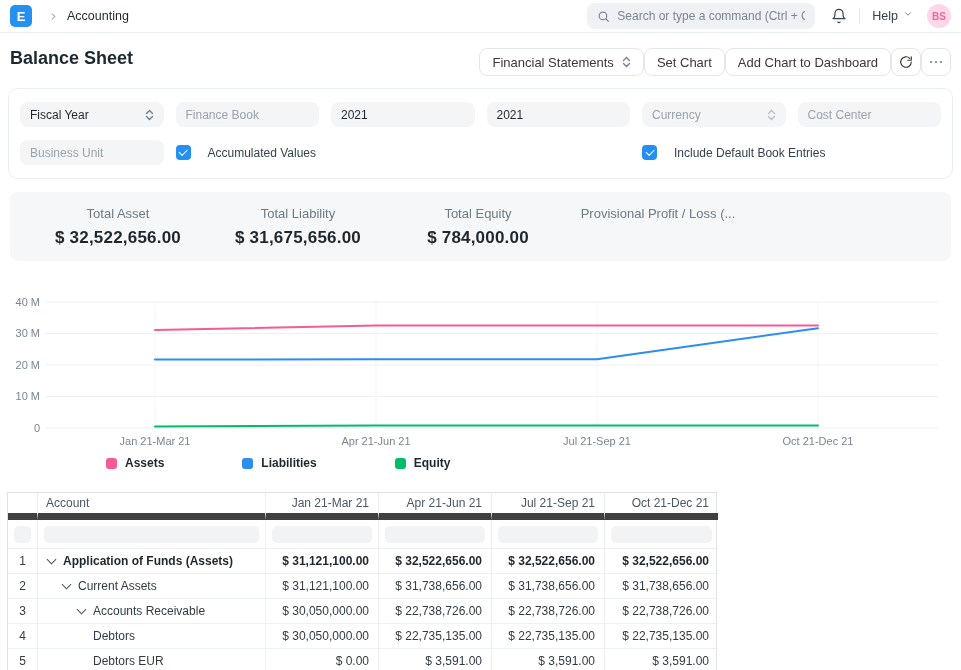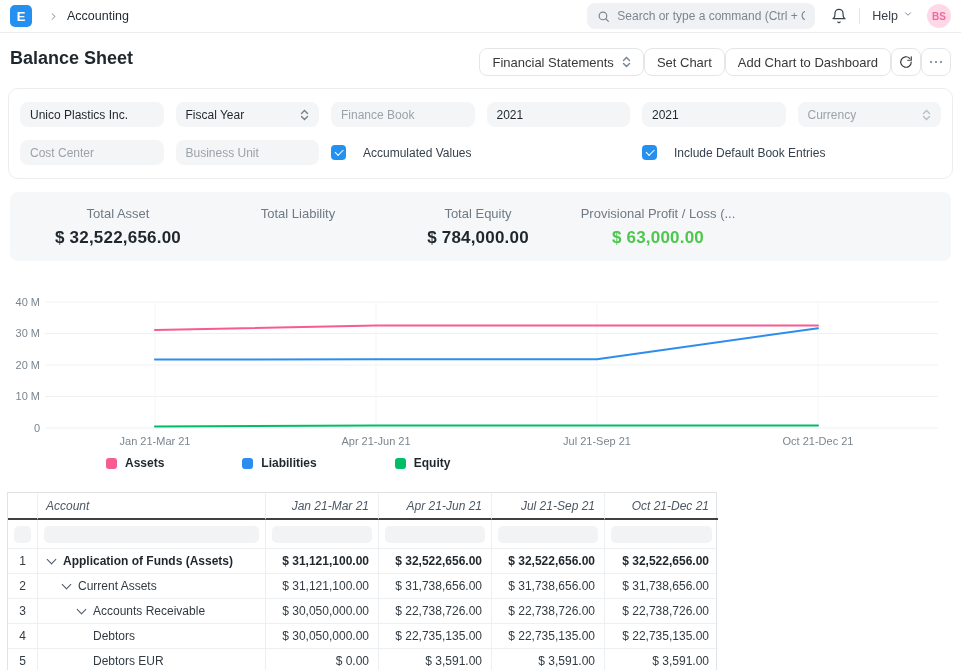--- a/index.html
+++ b/index.html
@@ -76,21 +76,21 @@
   .legend-marker { width:11px; height:11px; border-radius:3px; display:block; }
   .legend-label { font-size:12px; font-weight:bold; color:#1f272e; }
 
   
   .rtable { margin:20px 0 0 7px; width:710px;
     border:1px solid #dfe3e6; border-bottom:none; font-size:12px; }
   .tr { display:grid; grid-template-columns:30px 228px 113px 113px 113px 113px; }
   .td { border-right:1px solid #edf0f2; border-bottom:1px solid #edf0f2;
     display:flex; align-items:center; overflow:hidden; white-space:nowrap; }
   .td:last-child { border-right:none; }
-  .thead .td { height:27px; color:#4c5764; border-bottom:2px solid #404040;font-style:italic; }
+  .thead .td { height:27px; color:#4c5764; border-bottom:7px solid #404040; }
   .hcell.acc { padding-left:8px; }
   .val { justify-content:flex-end; padding-right:9px; }
   .frow .td { height:29px; }
   .fcell { padding:0 6px; }
   .fpill { height:17px; background:#f1f3f4; border-radius:5px; width:100%; }
   .fcell.num { justify-content:center; }
   .fcell.num .fpill { width:18px; }
   .drow .td { height:25px; color:#323b42; }
   .dnum { justify-content:center; color:#a1a8ae; }
   .drow.bold .acc, .drow.bold .dval { font-weight:bold; color:#1f272e; }
@@ -160,23 +160,20 @@
           <i></i>
           <i></i>
           <i></i>
         </span>
     </button>
   </div>
 </div>
 
 <div class="filters">
   <div class="pill filled">
-    <span class="grow">Unico Plastics Inc.</span>
-  </div>
-  <div class="pill filled">
     <span class="grow">Fiscal Year</span>
     <svg width="9" height="12" viewBox="0 0 9 12" fill="none" stroke="#74808b" stroke-width="1.4" stroke-linecap="round">
         <path d="M1.5 4.5 4.5 1.5 7.5 4.5"></path>
         <path d="M1.5 7.5 4.5 10.5 7.5 7.5"></path>
       </svg>
   </div>
   <div class="pill ph">
     <span class="grow">Finance Book</span>
   </div>
   <div class="pill filled">
@@ -209,28 +206,28 @@
   </div>
 </div>
 
 <div class="summary">
   <div>
     <div class="sum-label">Total Asset</div>
     <div class="sum-value" style="color: rgb(31, 39, 46);">$ 32,522,656.00</div>
   </div>
   <div>
     <div class="sum-label">Total Liability</div>
+    <div class="sum-value" style="color: rgb(31, 39, 46);">$ 31,675,656.00</div>
   </div>
   <div>
     <div class="sum-label">Total Equity</div>
     <div class="sum-value" style="color: rgb(31, 39, 46);">$ 784,000.00</div>
   </div>
   <div>
     <div class="sum-label">Provisional Profit / Loss (...</div>
-    <div class="sum-value" style="color: rgb(77, 199, 77);">$ 63,000.00</div>
   </div>
 </div>
 
 <div class="chart-wrap">
   <svg id="chart-svg" width="961" height="165">
       <line x1="45" y1="15" x2="938" y2="15" stroke="#eef1f3" stroke-width="1"></line>
       <text x="40" y="18.5" text-anchor="end" font-size="11" fill="#7a858f">40 M</text>
       <line x1="45" y1="46.5" x2="938" y2="46.5" stroke="#eef1f3" stroke-width="1"></line>
       <text x="40" y="50" text-anchor="end" font-size="11" fill="#7a858f">30 M</text>
       <line x1="45" y1="78" x2="938" y2="78" stroke="#eef1f3" stroke-width="1"></line>

